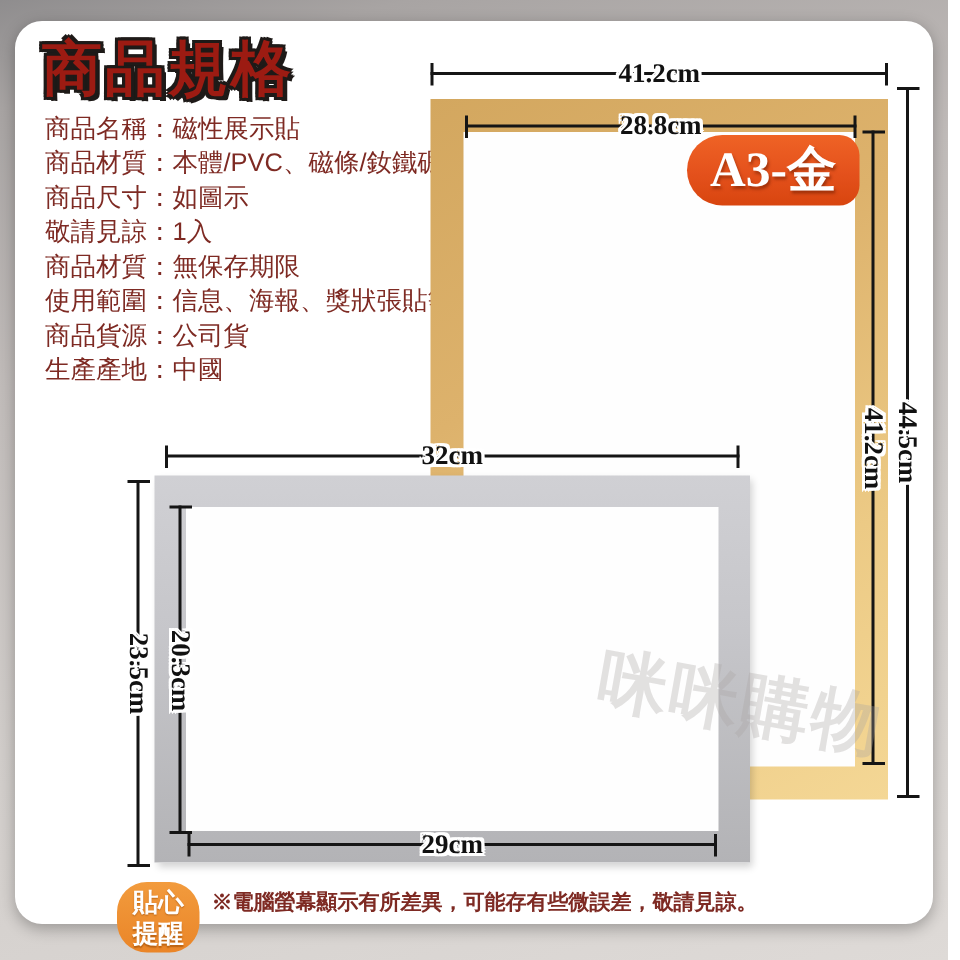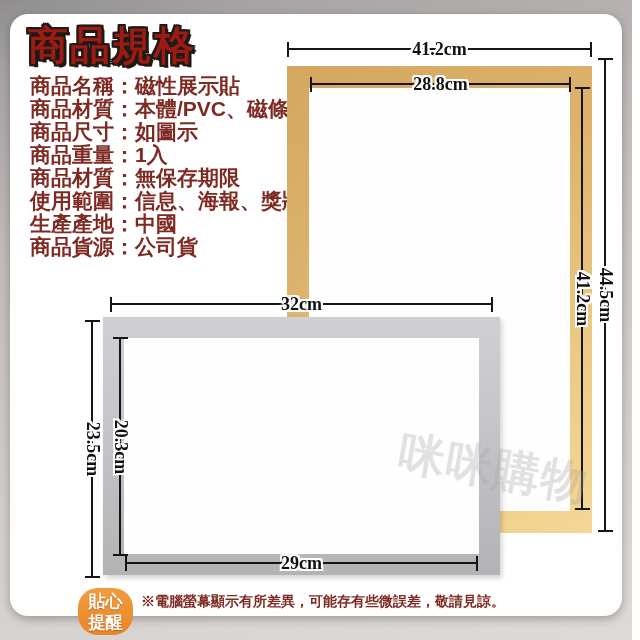--- a/index.html
+++ b/index.html
@@ -25,21 +25,21 @@
     text-shadow:
       2px 0 0 #1e1a18, -2px 0 0 #1e1a18, 0 2px 0 #1e1a18, 0 -2px 0 #1e1a18,
       2px 2px 0 #1e1a18, -2px 2px 0 #1e1a18, 2px -2px 0 #1e1a18, -2px -2px 0 #1e1a18,
       3px 3px 0 #1e1a18;
   }
 
   
   .spec-list { position:absolute; left:30px; top:74px; }
   .spec-row { height:23px; line-height:23px; white-space:nowrap; }
   .spec-row span {
-    font-weight:bold; font-size:21px; color:#7e2a23;
+    font-weight:normal; font-size:17px; color:#7e2a23;
   }
 
   
   .frame { position:absolute; }
   .frame-inner { position:absolute; background:#fefefe; }
 
   .frame-a3 {
     left:287px; top:66px; width:305px; height:467px; z-index:1;
     background: linear-gradient(150deg, #d3a75f 0%, #ddb26c 35%, #ecca85 70%, #f4d795 100%);
   }
@@ -121,42 +121,45 @@
 
 <div class="stage">
   <div class="card"></div>
 
   <div class="page-title">商品規格</div>
 
   <div class="spec-list">
     <div class="spec-row"><span>商品名稱</span><span>：</span><span>磁性展示貼</span></div>
     <div class="spec-row"><span>商品材質</span><span>：</span><span>本體/PVC、磁條/釹鐵硼</span></div>
     <div class="spec-row"><span>商品尺寸</span><span>：</span><span>如圖示</span></div>
-    <div class="spec-row"><span>商品重量</span><span>：</span><span>1入</span></div>
+    <div class="spec-row"><span>敬請見諒</span><span>：</span><span>1入</span></div>
     <div class="spec-row"><span>商品材質</span><span>：</span><span>無保存期限</span></div>
     <div class="spec-row"><span>使用範圍</span><span>：</span><span>信息、海報、獎狀張貼等</span></div>
+    <div class="spec-row"><span>商品貨源</span><span>：</span><span>公司貨</span></div>
     <div class="spec-row"><span>生產產地</span><span>：</span><span>中國</span></div>
-    <div class="spec-row"><span>商品貨源</span><span>：</span><span>公司貨</span></div>
   </div>
 
   <div class="frame frame-a3">
     <div class="frame-inner"></div>
   </div>
 
   <div class="mline mline-h z2" style="left:287px; top:48px; width:305px;">
     <span class="mlabel mlabel-h">41.2cm</span>
   </div>
   <div class="mline mline-h z2" style="left:310px; top:83px; width:261px;">
     <span class="mlabel mlabel-h">28.8cm</span>
   </div>
   <div class="mline mline-v z2" style="left:581px; top:87px; height:423px;">
     <span class="mlabel mlabel-v">41.2cm</span>
   </div>
   <div class="mline mline-v z2" style="left:604px; top:58px; height:474px;">
     <span class="mlabel mlabel-v">44.5cm</span>
+  </div>
+  <div class="size-badge badge-a3">
+    <span>A3-金</span>
   </div>
 
   <div class="frame frame-a4">
     <div class="frame-inner"></div>
   </div>
 
   <div class="mline mline-h z4" style="left:110px; top:303px; width:383px;">
     <span class="mlabel mlabel-h">32cm</span>
   </div>
   <div class="mline mline-h z4" style="left:125px; top:562px; width:353px;">

